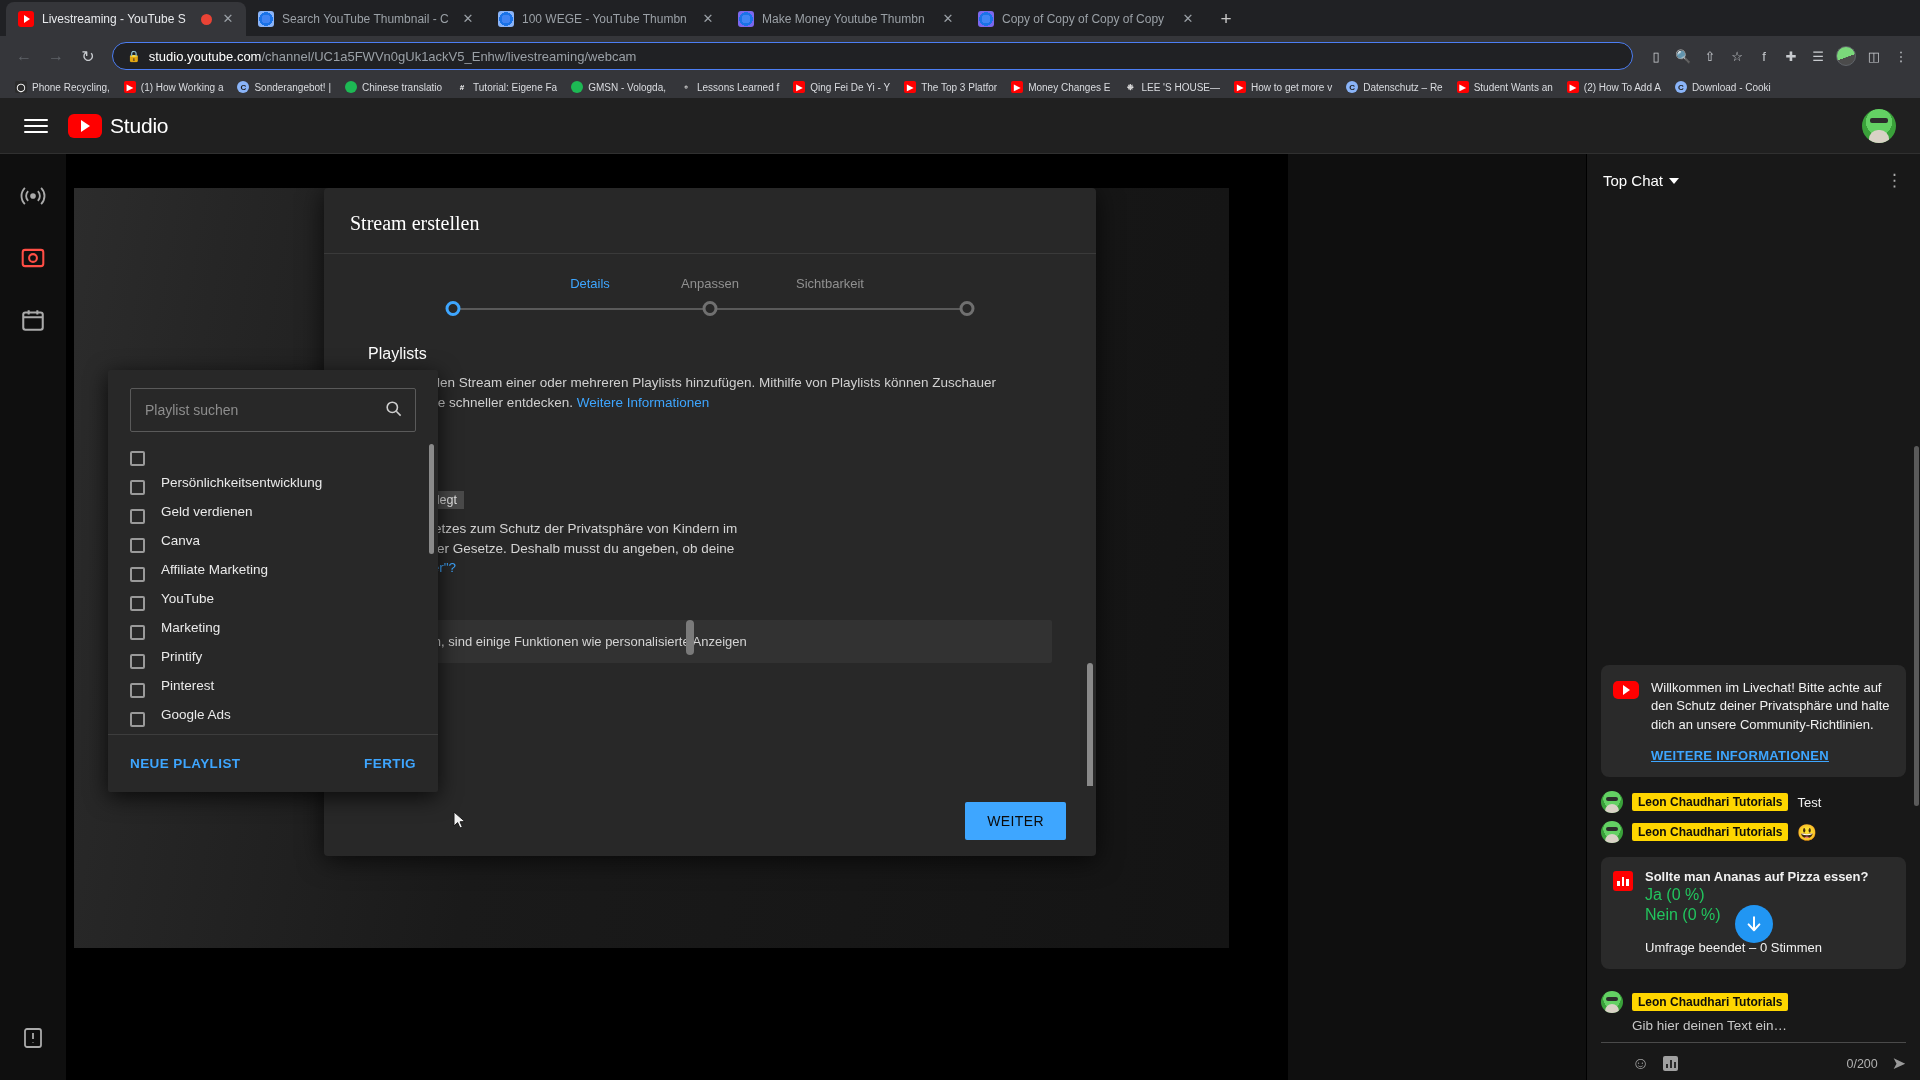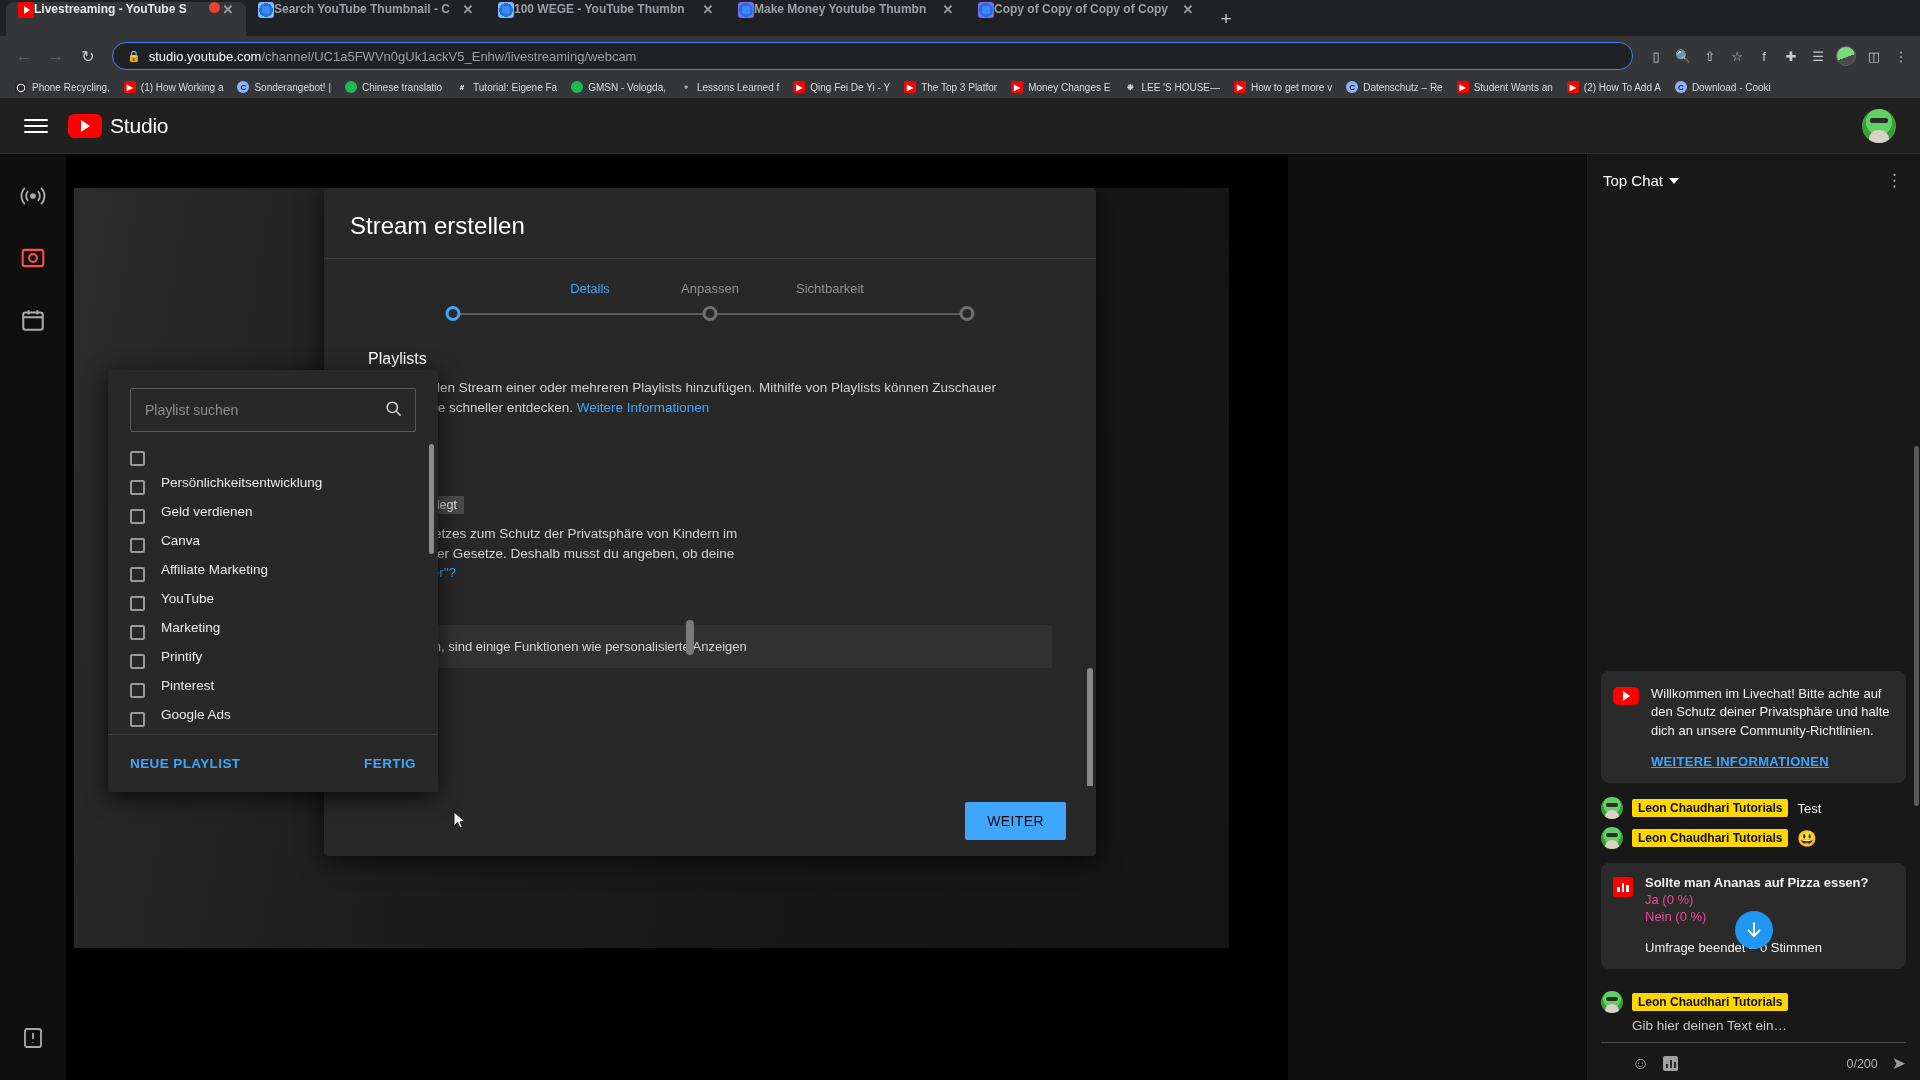--- a/index.html
+++ b/index.html
@@ -12,23 +12,23 @@
 
   
   .browser-chrome { background: #202124; width: 100%; }
 
   .tabstrip {
     height: 36px; display: flex; align-items: flex-end;
     padding-left: 6px; background: #202124; position: relative;
   }
   .tab {
     height: 34px; min-width: 60px; max-width: 240px; flex: 0 1 240px;
-    display: flex; 
+    display: flex; align-items: center; gap: 8px;
     padding: 0 10px 0 12px; border-radius: 8px 8px 0 0;
-    font-size: 12px; color: #9aa0a6; position: relative; font-weight: bold;
+    font-size: 12px; color: #9aa0a6; position: relative;
   }
   .tab.active { background: #35363a; color: #e8eaed; }
   .tab .favicon {
     width: 16px; height: 16px; flex: 0 0 16px; border-radius: 3px;
     display: flex; align-items: center; justify-content: center;
     font-size: 9px; color: #fff;
   }
   .fav-yt { background: #ff0000; border-radius: 4px; position: relative; }
   .fav-yt::after {
     content: ''; position: absolute; left: 6px; top: 4px;
@@ -161,22 +161,23 @@
   }
 
   
   .modal {
     position: absolute; left: 258px; top: 34px; width: 772px; height: 668px;
     background: #282828; border-radius: 4px;
     box-shadow: 0 4px 26px rgba(0,0,0,.7);
     display: flex; flex-direction: column; z-index: 5;
   }
   .modal-title {
-    padding: 24px 26px 18px; color: #fff; font-size: 24px;
+    padding: 24px 26px 18px; color: #fff; font-size: 20px;
     border-bottom: 1px solid #3a3a3a;
+    font-family: Liberation Serif, serif;
   }
   .stepper { padding: 22px 100px 6px; position: relative; }
   .stepper-labels { display: flex; justify-content: center; }
   .step-label { font-size: 13px; color: #909090; width: 120px; text-align: center; }
   .step-label.active { color: #3ea6ff; }
   .stepper-track {
     position: relative; height: 16px; margin-top: 10px;
   }
   .stepper-line {
     position: absolute; left: 29px; right: 29px; top: 7px; height: 2px; background: #5a5a5a;
@@ -339,21 +340,21 @@
     margin: 10px 14px 10px; background: #2a2a2a; border-radius: 8px;
     padding: 12px 14px 14px 12px; display: flex; gap: 12px; position: relative;
   }
   .poll-icon {
     width: 20px; height: 20px; flex: 0 0 20px; background: #ff0000;
     border-radius: 3px; position: relative; margin-top: 2px;
     display: flex; align-items: flex-end; justify-content: center; gap: 2px; padding-bottom: 5px;
   }
   .poll-icon i { display: block; width: 2.5px; background: #fff; }
   .poll-q { color: #f1f1f1; font-size: 13px; font-weight: bold; }
-  .poll-opt { color: #ec4899; font-size: 13px; margin-top: 2px; }
+  .poll-opt { color: #22c55e; font-size: 16px; margin-top: 2px; }
   .poll-status { color: #f1f1f1; font-size: 13px; margin-top: 16px; }
   .scroll-to-bottom {
     position: absolute; left: 50%; top: 48px; transform: translateX(-50%);
     width: 38px; height: 38px; border-radius: 50%; background: #2196f3;
     display: flex; align-items: center; justify-content: center; z-index: 3;
   }
 
   .chat-input-area { flex: 0 0 96px; padding: 8px 14px 6px; }
   .ci-row1 { display: flex; align-items: center; gap: 9px; }
   .ci-placeholder {

